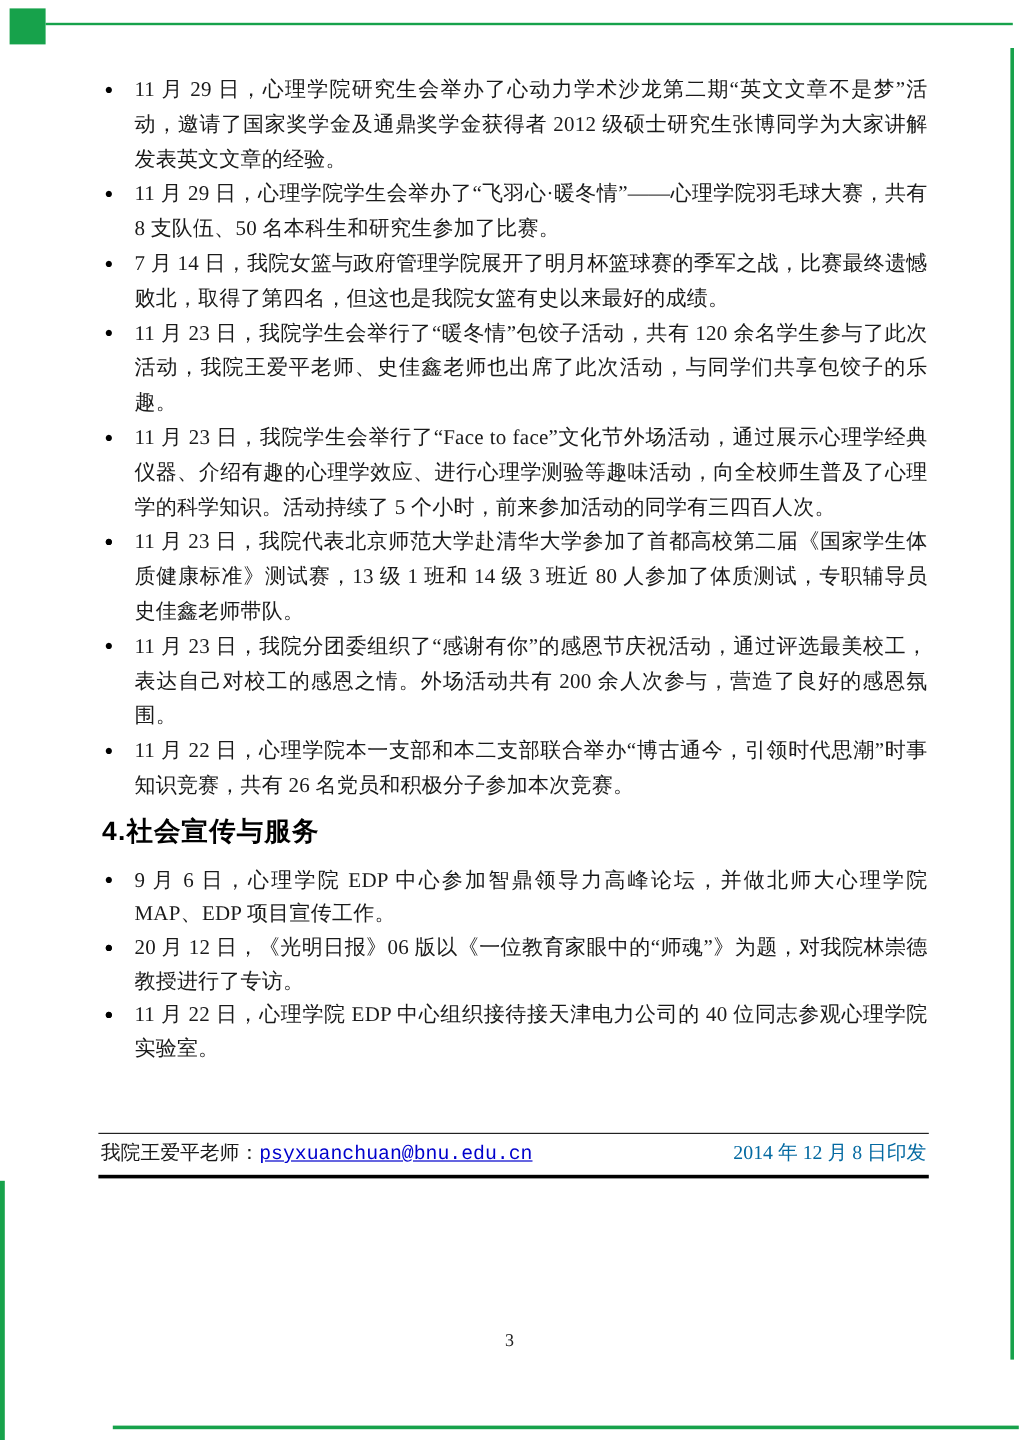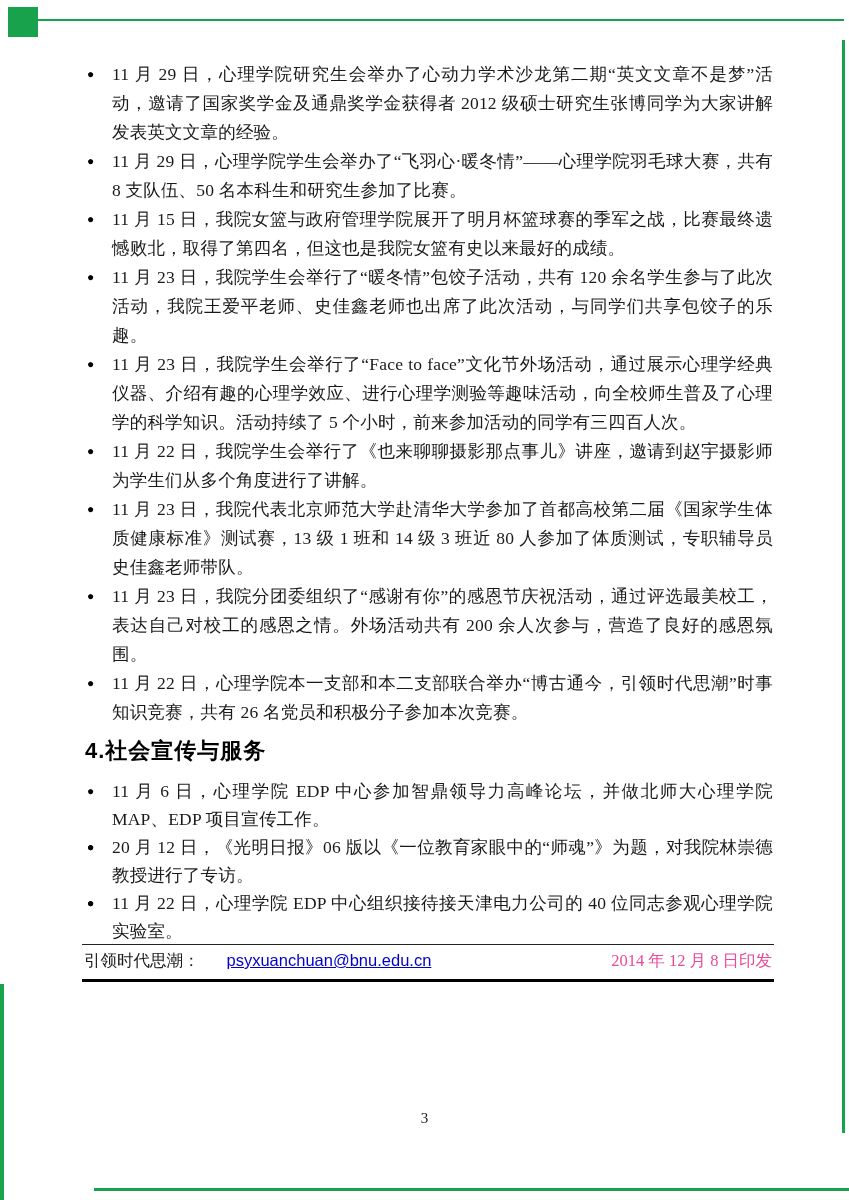--- a/index.html
+++ b/index.html
@@ -55,24 +55,23 @@
     display:flex;
     justify-content:space-between;
     align-items:baseline;
     padding:5px 2px 4px 2px;
     font-size:16.5px;
   }
   .footer-left { display:flex; align-items:baseline; }
   .email-link {
     color:#0000cc;
     text-decoration:underline;
-    font-family:Liberation Sans, sans-serif;
-    margin-left:27px;
+    font-family:Liberation Mono, monospace;
   }
-  .print-date { color:#ec4899; }
+  .print-date { color:#0369a1; }
   .page-number {
     position:absolute;
     top:1110px; left:0;
     width:100%;
     text-align:center;
     font-size:15px;
     color:#222;
   }
   
   .mark { position:absolute; background:#17a24b; }
@@ -97,54 +96,53 @@
     <li>
       <span class="bullet">●</span>
       <span>11 月 29 日，心理学院研究生会举办了心动力学术沙龙第二期“英文文章不是梦”活动，邀请了国家奖学金及通鼎奖学金获得者 2012 级硕士研究生张博同学为大家讲解发表英文文章的经验。</span>
     </li>
     <li>
       <span class="bullet">●</span>
       <span>11 月 29 日，心理学院学生会举办了“飞羽心·暖冬情”——心理学院羽毛球大赛，共有 8 支队伍、50 名本科生和研究生参加了比赛。</span>
     </li>
     <li>
       <span class="bullet">●</span>
-      <span>11 月 15 日，我院女篮与政府管理学院展开了明月杯篮球赛的季军之战，比赛最终遗憾败北，取得了第四名，但这也是我院女篮有史以来最好的成绩。</span>
+      <span>7 月 14 日，我院女篮与政府管理学院展开了明月杯篮球赛的季军之战，比赛最终遗憾败北，取得了第四名，但这也是我院女篮有史以来最好的成绩。</span>
     </li>
     <li>
       <span class="bullet">●</span>
       <span>11 月 23 日，我院学生会举行了“暖冬情”包饺子活动，共有 120 余名学生参与了此次活动，我院王爱平老师、史佳鑫老师也出席了此次活动，与同学们共享包饺子的乐趣。</span>
     </li>
     <li>
       <span class="bullet">●</span>
       <span>11 月 23 日，我院学生会举行了“Face to face”文化节外场活动，通过展示心理学经典仪器、介绍有趣的心理学效应、进行心理学测验等趣味活动，向全校师生普及了心理学的科学知识。活动持续了 5 个小时，前来参加活动的同学有三四百人次。</span>
     </li>
     <li>
       <span class="bullet">●</span>
-      <span>11 月 22 日，我院学生会举行了《也来聊聊摄影那点事儿》讲座，邀请到赵宇摄影师为学生们从多个角度进行了讲解。</span>
     </li>
     <li>
       <span class="bullet">●</span>
       <span>11 月 23 日，我院代表北京师范大学赴清华大学参加了首都高校第二届《国家学生体质健康标准》测试赛，13 级 1 班和 14 级 3 班近 80 人参加了体质测试，专职辅导员史佳鑫老师带队。</span>
     </li>
     <li>
       <span class="bullet">●</span>
       <span>11 月 23 日，我院分团委组织了“感谢有你”的感恩节庆祝活动，通过评选最美校工，表达自己对校工的感恩之情。外场活动共有 200 余人次参与，营造了良好的感恩氛围。</span>
     </li>
     <li>
       <span class="bullet">●</span>
       <span>11 月 22 日，心理学院本一支部和本二支部联合举办“博古通今，引领时代思潮”时事知识竞赛，共有 26 名党员和积极分子参加本次竞赛。</span>
     </li>
   </ul>
 
   <h2 class="section-heading">4.社会宣传与服务</h2>
 
   <ul class="bulletin list-2">
     <li>
       <span class="bullet">●</span>
-      <span>11 月 6 日，心理学院 EDP 中心参加智鼎领导力高峰论坛，并做北师大心理学院 MAP、EDP 项目宣传工作。</span>
+      <span>9 月 6 日，心理学院 EDP 中心参加智鼎领导力高峰论坛，并做北师大心理学院 MAP、EDP 项目宣传工作。</span>
     </li>
     <li>
       <span class="bullet">●</span>
     </li>
     <li>
       <span class="bullet">●</span>
       <span>20 月 12 日，《光明日报》06 版以《一位教育家眼中的“师魂”》为题，对我院林崇德教授进行了专访。</span>
     </li>
     <li>
       <span class="bullet">●</span>
@@ -154,21 +152,21 @@
       <span>11 月 22 日，心理学院 EDP 中心组织接待接天津电力公司的 40 位同志参观心理学院实验室。</span>
     </li>
   </ul>
 
 </div>
 
 <div class="footer">
   <hr class="footer-rule-thin">
   <div class="footer-row">
     <span class="footer-left">
-      <span>引领时代思潮：</span>
+      <span>我院王爱平老师：</span>
       <a href="#" class="email-link">psyxuanchuan@bnu.edu.cn</a>
     </span>
     <span class="print-date">2014 年 12 月 8 日印发</span>
   </div>
   <hr class="footer-rule-thick">
 </div>
 
 <div class="page-number">3</div>
 
 </body></html>

